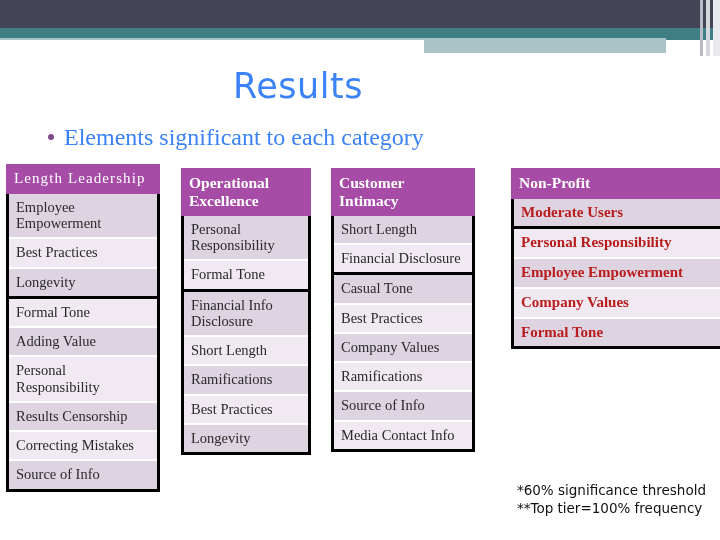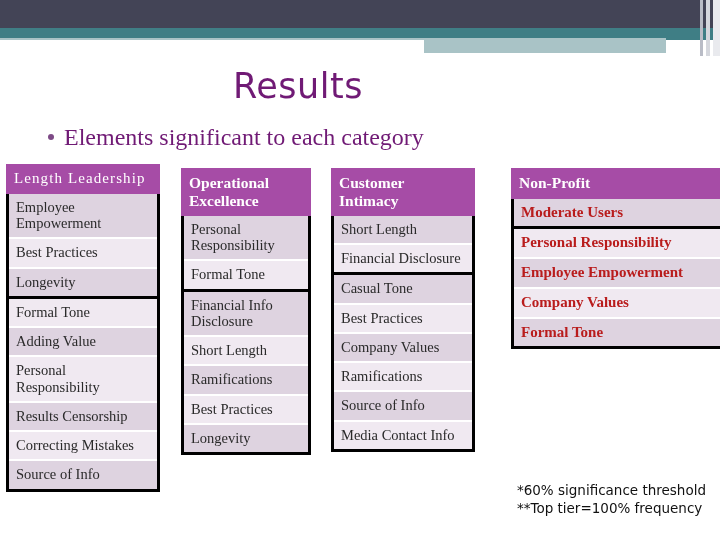--- a/index.html
+++ b/index.html
@@ -19,27 +19,27 @@
   .band-pale3{position:absolute;left:424px;top:38px;width:242px;height:8px;background:#a9c3c6;}
   .band-right-teal{position:absolute;left:424px;top:28px;width:296px;height:12px;background:#3f7e85;}
   .tick-a{position:absolute;left:700px;top:0;width:3px;height:56px;background:#b9bcc6;}
   .tick-b{position:absolute;left:706px;top:0;width:4px;height:56px;background:#d5d7dd;}
   .tick-c{position:absolute;left:713px;top:0;width:7px;height:56px;background:#e9eaee;}
 
   
   .slide-title{
     position:absolute;left:0;top:66px;width:596px;text-align:center;
     font-family:"DejaVu Sans", sans-serif;
-    font-size:35px;color:#701a75;font-weight:400;letter-spacing:0.5px;
+    font-size:35px;color:#3b82f6;font-weight:400;letter-spacing:0.5px;
   }
   .subtitle-row{position:absolute;left:48px;top:124px;width:620px;
     display:flex;align-items:baseline;gap:10px;}
   .bullet{width:6px;height:6px;border-radius:50%;background:#7d4a86;flex:0 0 auto;
     position:relative;top:-5px;}
-  .subtitle-text{font-size:24px;color:#701a75;font-family:"Liberation Serif", serif;}
+  .subtitle-text{font-size:24px;color:#3b82f6;font-family:"Liberation Serif", serif;}
 
   
   .cols{position:absolute;left:0;top:0;width:720px;height:540px;}
   .col{position:absolute;}
 
   .col-head{
     color:#ffffff;background:#a martian;
     padding:6px 8px 7px 8px;line-height:1.13;
   }
   .col-head{background:#a64ca6;}

